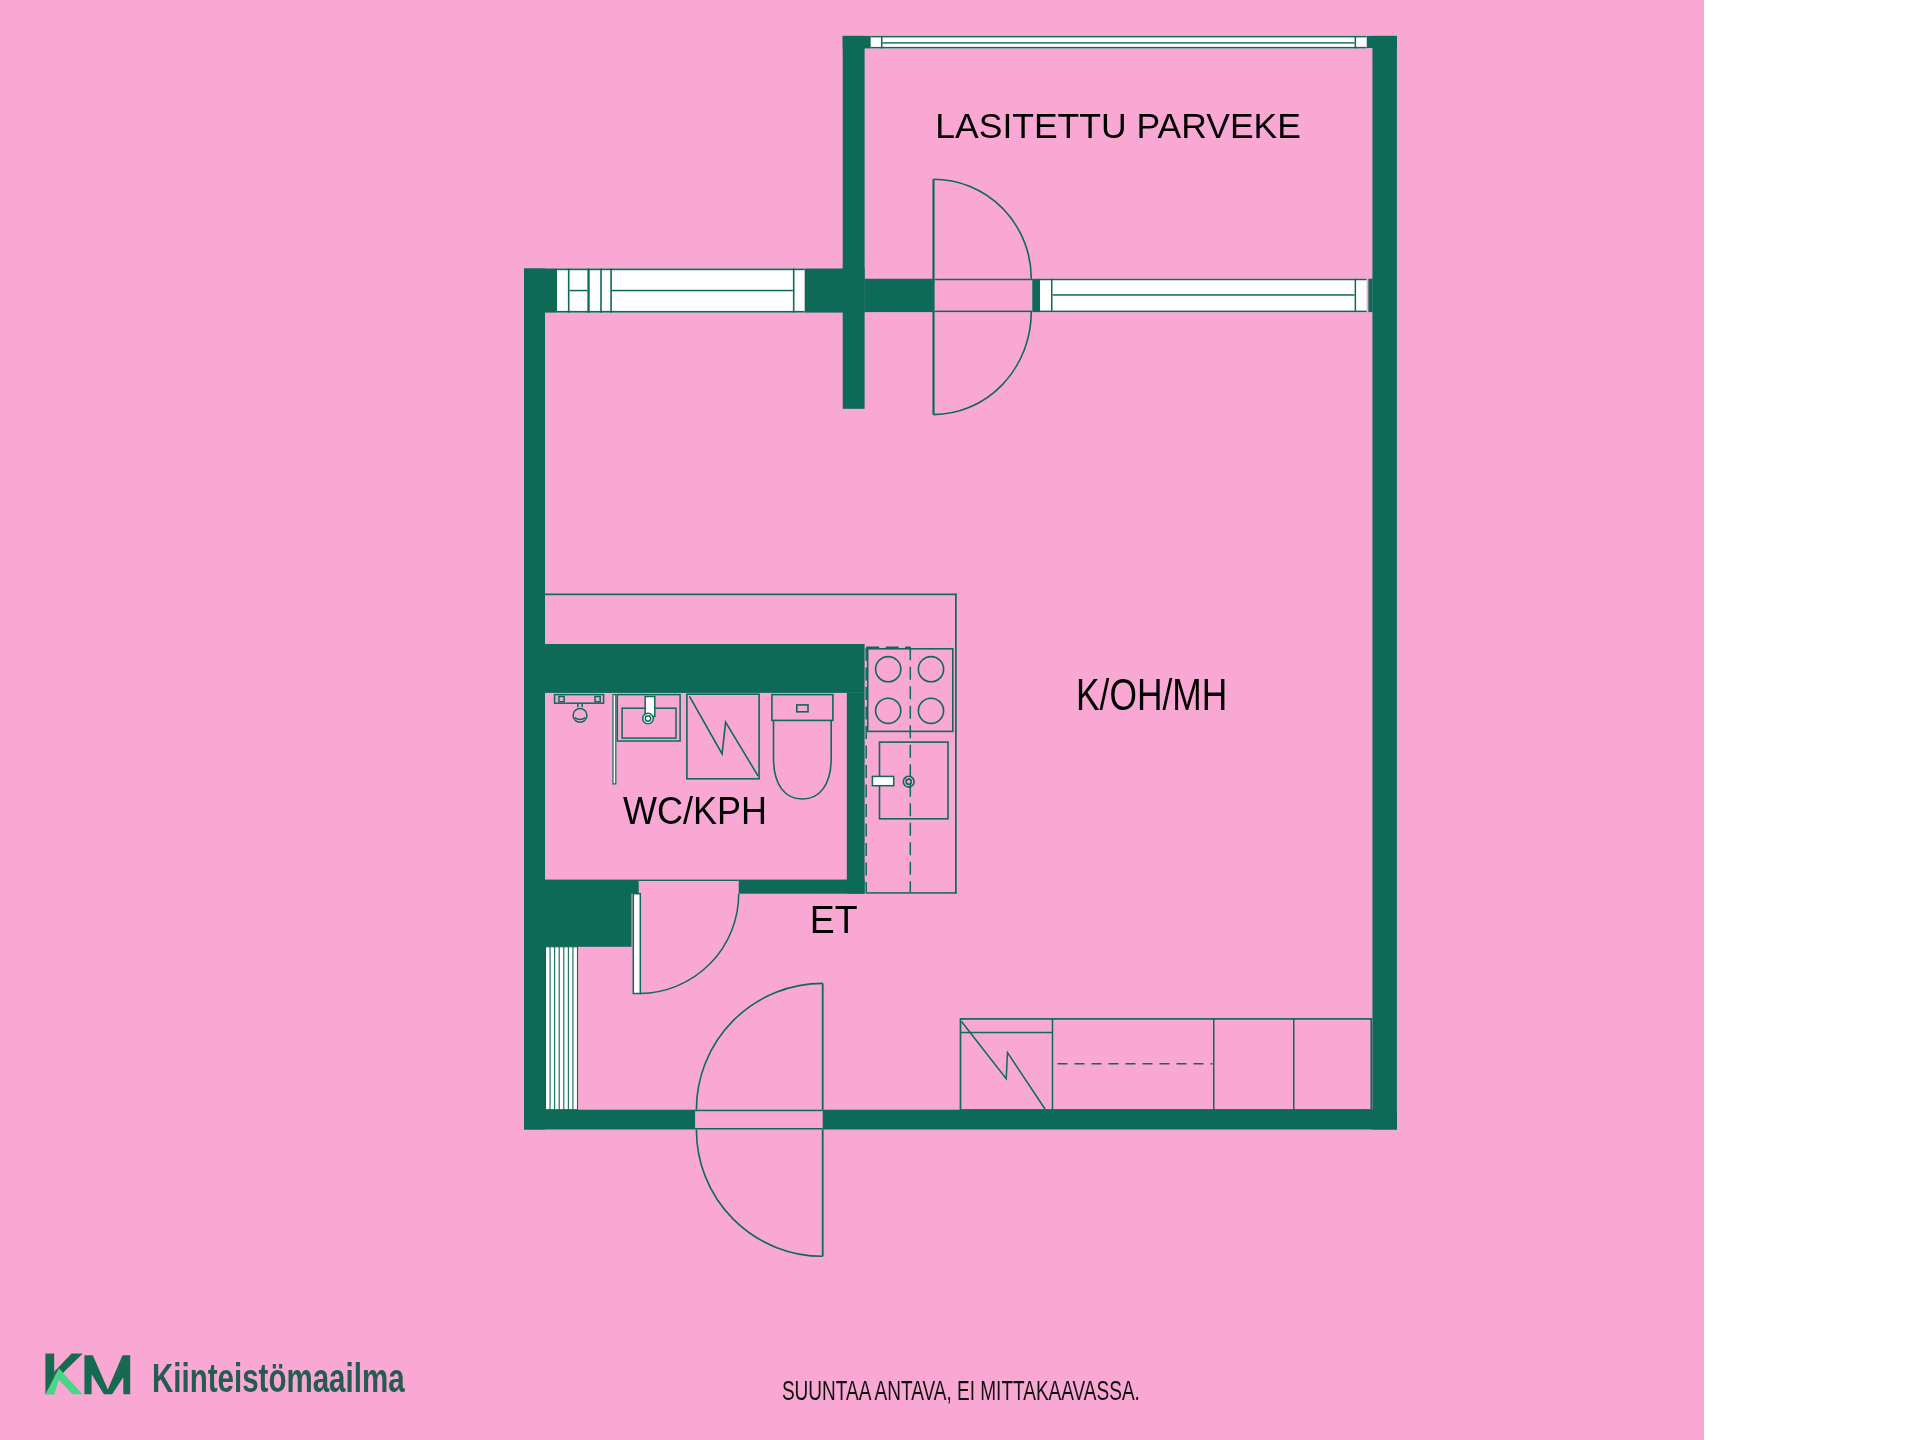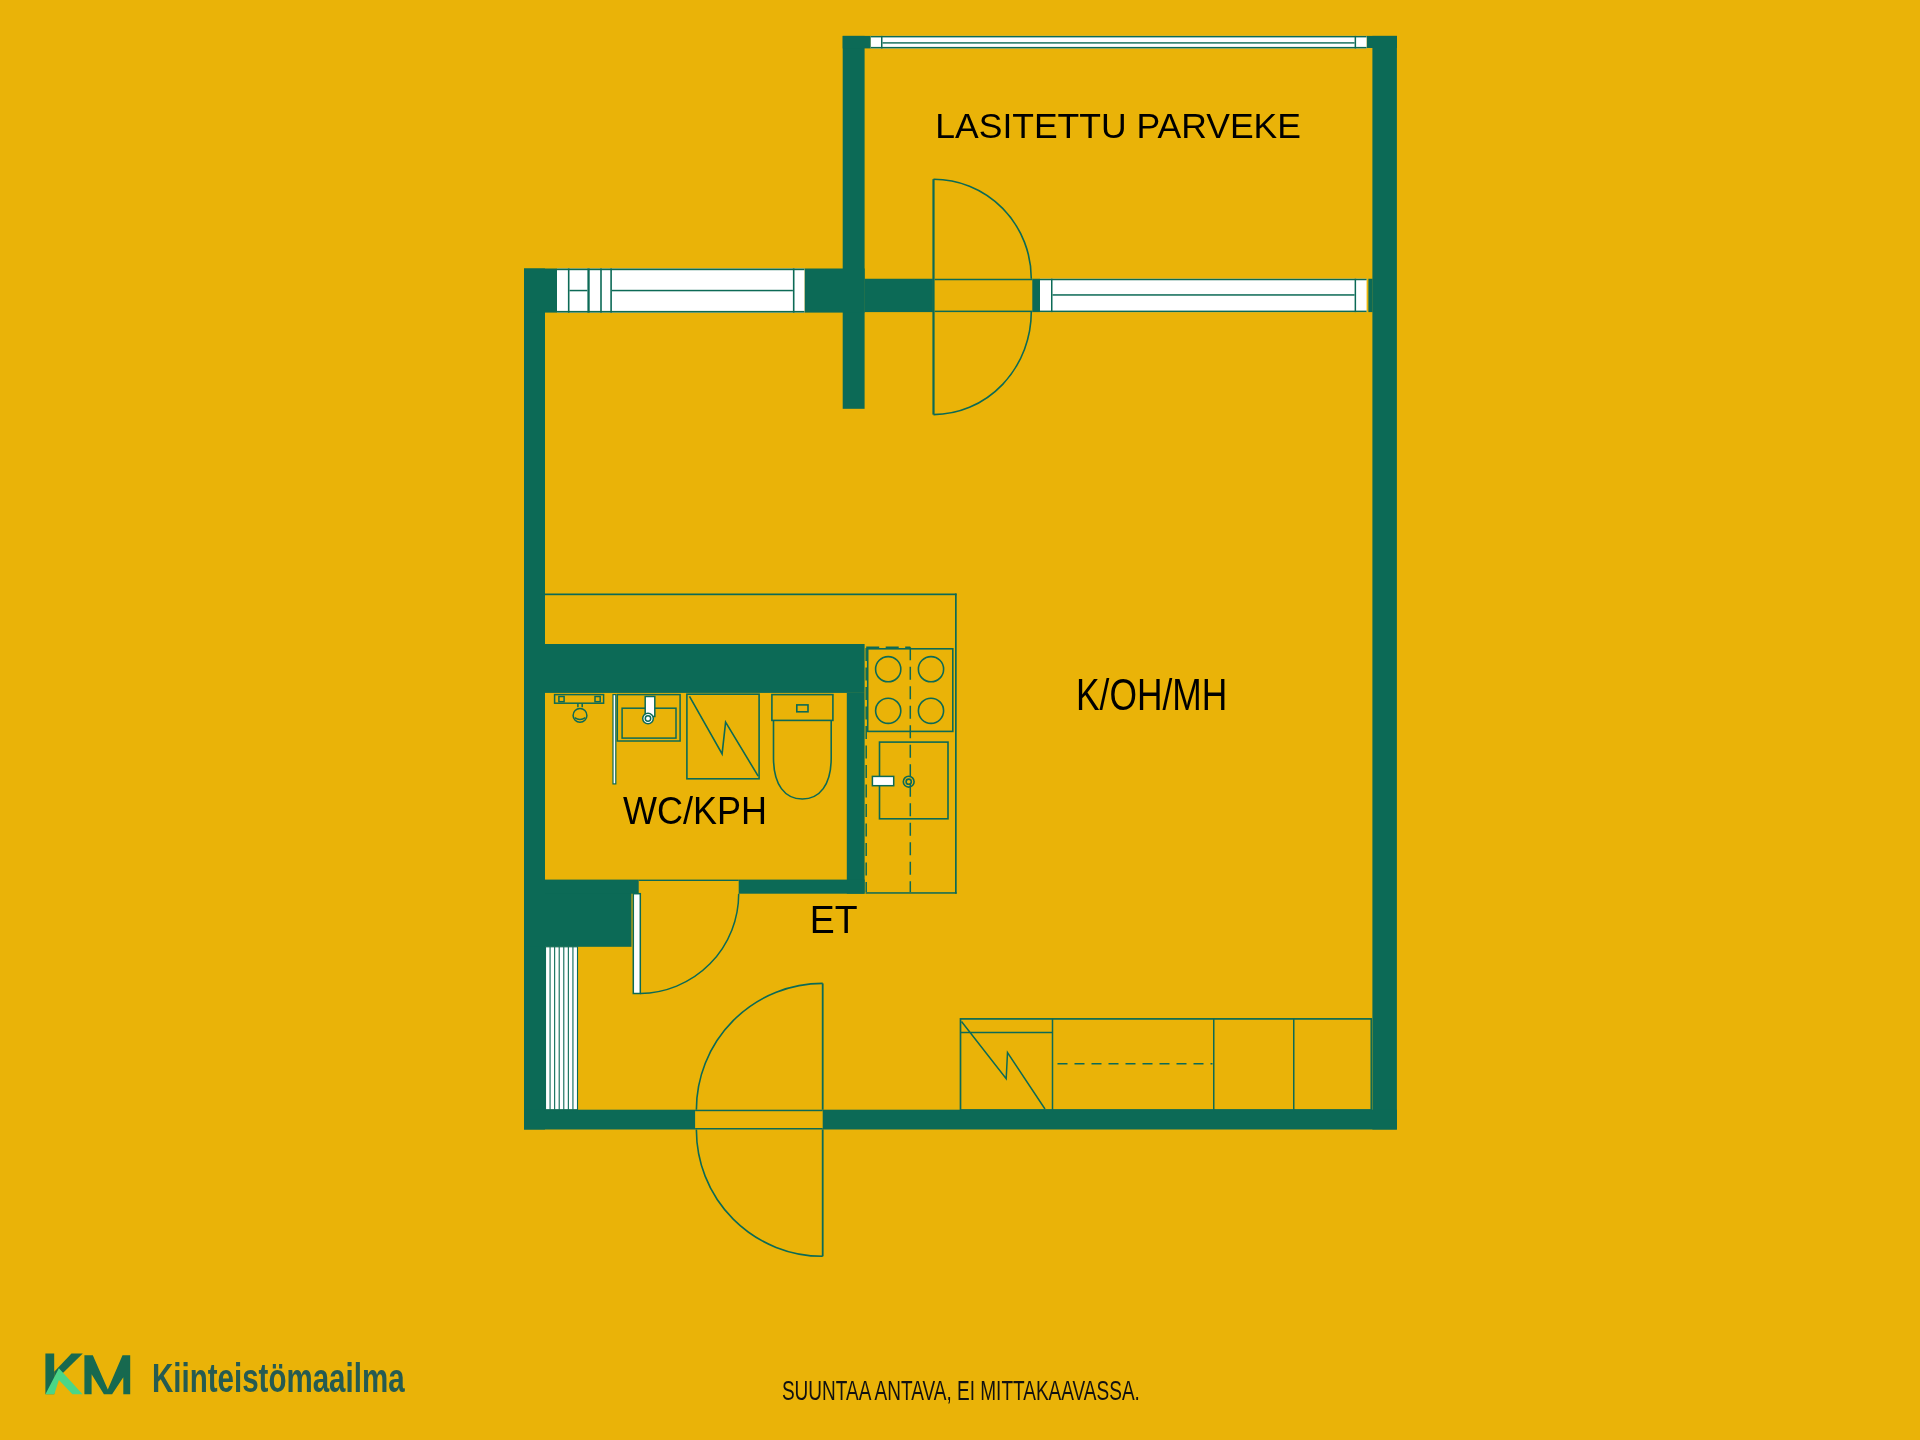--- a/index.html
+++ b/index.html
@@ -1,16 +1,16 @@
 <!DOCTYPE html>
 <html><head>
 <meta charset="utf-8">
 <style>
   html,body{margin:0;padding:0;background:#ffffff;}
-  #page{width:1920px;height:1440px;position:relative;background:#eab308;overflow:hidden;}
+  #page{width:1704px;height:1440px;position:relative;background:#f9a8d4;overflow:hidden;}
   svg{position:absolute;top:0;left:0;}
   text{font-family:"Liberation Sans",sans-serif;}
 </style>
 </head>
 <body>
 <div id="page">
 <svg width="1920" height="1440" viewBox="0 0 1920 1440">
   <g fill="#0c6a56" stroke="none">
 
     <rect x="842.7" y="35.9" width="21.9" height="372.9"></rect>

